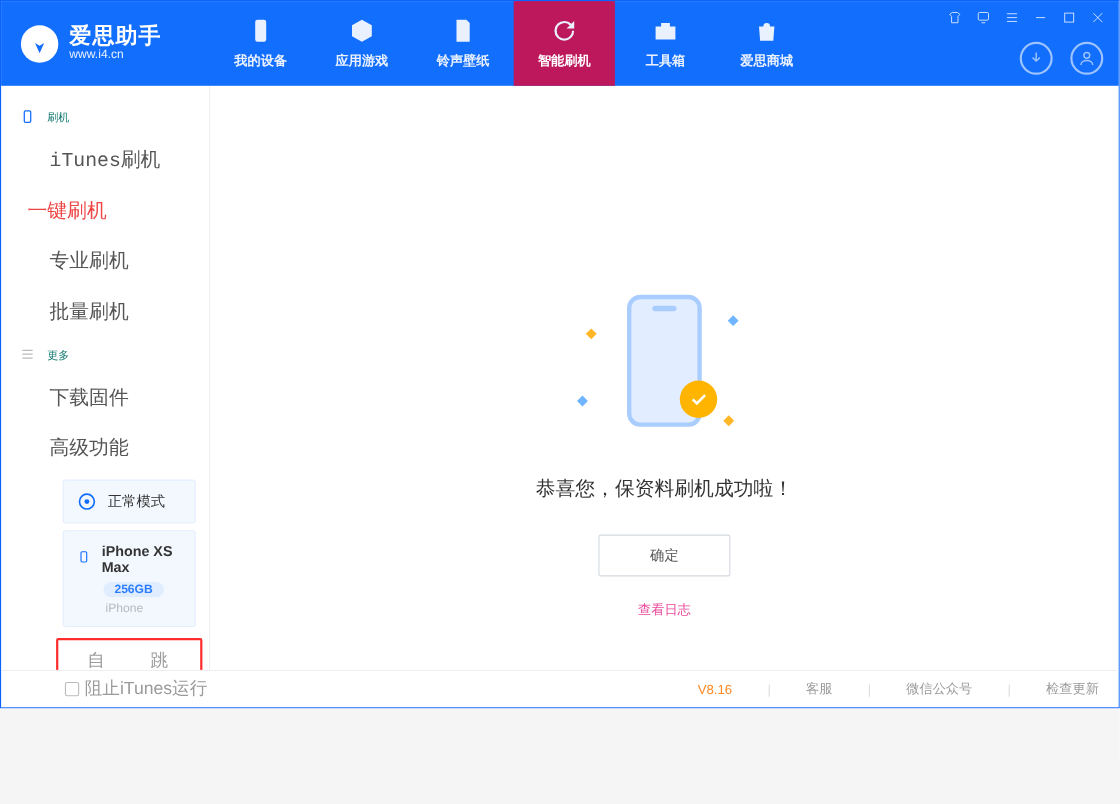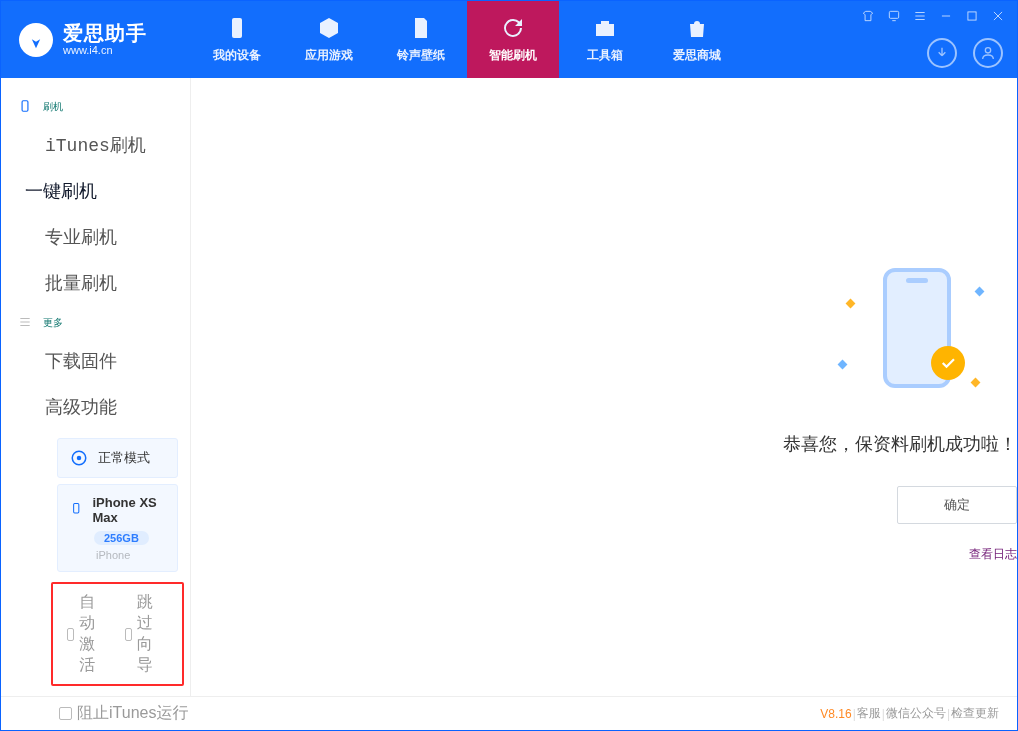--- a/index.html
+++ b/index.html
@@ -1,17 +1,17 @@
 <!DOCTYPE html>
 <html><head>
 <meta charset="utf-8">
 <style>
   * { box-sizing: border-box; margin: 0; padding: 0; }
   body { font-family: "Microsoft YaHei", "PingFang SC", sans-serif; font-size: 13px; color: #333; background: #f5f5f5; }
-  .window { width: 1018px; height: 731px; background: #fff; border: 1px solid #0a63ff; position: relative; display: flex; flex-direction: column; }
+  .window { width: 1018px; height: 644px; background: #fff; border: 1px solid #0a63ff; position: relative; display: flex; flex-direction: column; }
   
   .header { height: 77px; background: #126efd; display: flex; align-items: center; color: #fff; position: relative; }
   .logo-block { display: flex; align-items: center; padding-left: 18px; width: 190px; }
   .logo-circle { width: 34px; height: 34px; border-radius: 50%; background: #fff; display: flex; align-items: center; justify-content: center; margin-right: 10px; }
   .logo-circle svg { width: 20px; height: 20px; fill: #126efd; }
   .logo-text .brand { font-size: 20px; font-weight: bold; line-height: 1; letter-spacing: 1px; }
   .logo-text .domain { font-size: 11px; opacity: .9; line-height: 1; margin-top: 2px; }
   .tabs { display: flex; height: 100%; }
   .tab { width: 92px; display: flex; flex-direction: column; align-items: center; justify-content: center; font-size: 12px; cursor: pointer; color: #e9f1ff; font-weight: bold; }
   .tab .icon { width: 26px; height: 26px; margin-bottom: 6px; display: flex; align-items: center; justify-content: center; }
@@ -23,53 +23,53 @@
   .header-right2 { position: absolute; right: 14px; bottom: 10px; display: flex; gap: 16px; }
   .header-right2 .circ { width: 30px; height: 30px; border: 2px solid #9cc3ff; border-radius: 50%; display: flex; align-items: center; justify-content: center; cursor: pointer; }
   .header-right2 .circ svg { width: 16px; height: 16px; stroke: #9cc3ff; fill: none; stroke-width: 2; }
   
   .body { flex: 1; display: flex; overflow: hidden; }
   .sidebar { width: 190px; border-right: 1px solid #eee; display: flex; flex-direction: column; padding-top: 12px; }
   .side-group-h { display: flex; align-items: flex-end; padding: 8px 16px; font-size: 10px; color: #0f766e; }
   .side-group-h .gicon { width: 16px; height: 16px; margin-right: 10px; display: flex; align-items: center; justify-content: center; }
   .side-group-h .gicon svg { width: 14px; height: 14px; }
   .side-item { padding: 11px 16px 11px 44px; font-size: 18px; color: #555; cursor: pointer; font-family: Liberation Mono, monospace; }
-  .side-item.active { color: #0f172a; padding-left: 24px; }
+  .side-item.active { color: #ef4444; padding-left: 24px; }
   .sidebar-bottom { margin-top: auto; padding-left: 44px; }
   .mode-card, .device-card { background: #f3f8ff; border: 1px solid #e3eeff; border-radius: 3px; margin: 6px 12px; padding: 10px 12px; }
   .mode-card { display: flex; align-items: center; font-size: 13px; color: #333; }
   .mode-card .mi { width: 18px; height: 18px; margin-right: 10px; }
   .device-card { font-size: 13px; }
   .device-card .dtop { display: flex; align-items: center; font-weight: bold; color: #333; }
   .device-card .dtop .di { width: 16px; height: 16px; margin-right: 10px; }
   .device-card .cap { display: inline-block; background: #e0edff; color: #2d7dff; border-radius: 10px; padding: 1px 10px; font-size: 11px; margin-top: 6px; margin-left: 24px; font-weight: bold; }
   .device-card .model { color: #b5b9bf; font-size: 11px; margin-left: 26px; margin-top: 4px; }
   .opts-row { display: flex; align-items: center; gap: 14px; padding: 8px 14px; border: 2px solid #ff2a2a; margin: 10px 6px 10px 6px; border-radius: 2px; }
   .chk { display: flex; align-items: center; font-size: 16px; color: #9a9a9a; cursor: pointer; }
   .chk .box { width: 13px; height: 13px; border: 1px solid #bbb; margin-right: 5px; border-radius: 2px; }
   
-  .main { flex: 1; position: relative; display: flex; flex-direction: column; align-items: flex-end; justify-content: flex-start; padding-top: 190px; }
+  .main { flex: 1; position: relative; display: flex; flex-direction: column; align-items: center; justify-content: flex-start; padding-top: 190px; }
   .illus { position: relative; width: 200px; height: 140px; margin-bottom: 24px; }
   .phone { width: 68px; height: 120px; border: 4px solid #aacdff; background: #e2eeff; border-radius: 12px; margin: 0 auto; position: relative; }
   .phone::before { content:""; position:absolute; top:6px; left:50%; transform:translateX(-50%); width:22px; height:5px; background:#aacdff; border-radius:3px; }
   .sparkle { position: absolute; width: 7px; height: 7px; background: #ffb627; transform: rotate(45deg); }
   .sparkle.blue { background: #6fb5ff; }
   .s1 { top: 32px; left: 30px; }
   .s2 { top: 20px; right: 34px; }
   .s3 { bottom: 40px; left: 22px; }
   .s4 { bottom: 22px; right: 38px; }
   .checkbadge { position: absolute; right: 52px; bottom: 28px; width: 34px; height: 34px; background: #ffb400; border-radius: 50%; display: flex; align-items: center; justify-content: center; }
   .checkbadge svg { width: 18px; height: 18px; stroke: #fff; stroke-width: 3; fill: none; }
   .success-text { font-size: 18px; color: #333; margin-bottom: 30px; }
   .ok-btn { border: 1px solid #d4d9df; padding: 9px 46px; font-size: 13px; color: #555; background: #fff; cursor: pointer; border-radius: 2px; }
-  .loglink { margin-top: 22px; font-size: 12px; color: #701a75; cursor: pointer; font-family: Liberation Serif, serif; }
+  .loglink { margin-top: 22px; font-size: 12px; color: #ec4899; cursor: pointer; font-family: Liberation Serif, serif; }
   
   .footer { height: 34px; border-top: 1px solid #eee; display: flex; align-items: center; padding: 0 18px; font-size: 12px; color: #9a9a9a; }
   .footer .left { display: flex; align-items: center; padding-left: 40px; }
-  .footer .right { margin-left: auto; display: flex; align-items: center; gap: 1px; }
+  .footer .right { margin-left: auto; display: flex; align-items: center; gap: 32px; }
   .footer .sep { color: #ddd; }
   .footer .lnk { cursor: pointer; }
   .footer .ver { color: #ff8a26; }
 </style>
 </head>
 <body>
 
 <div class="window">
 
   <div class="header">

